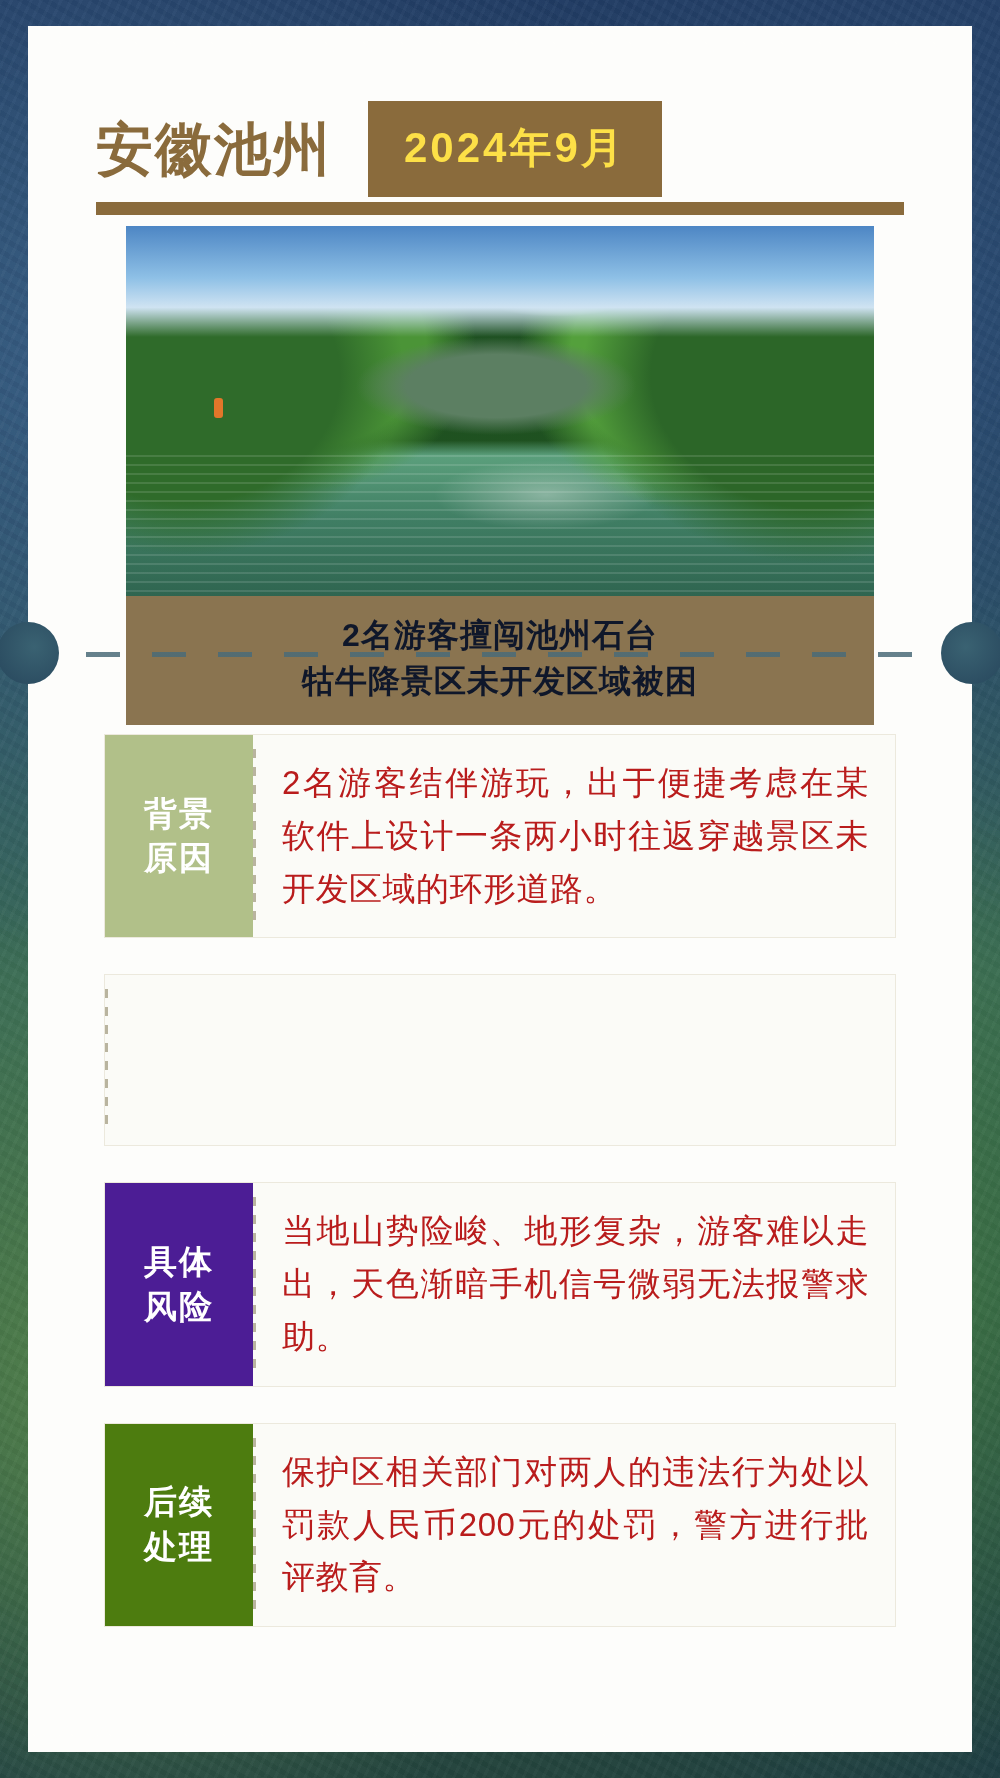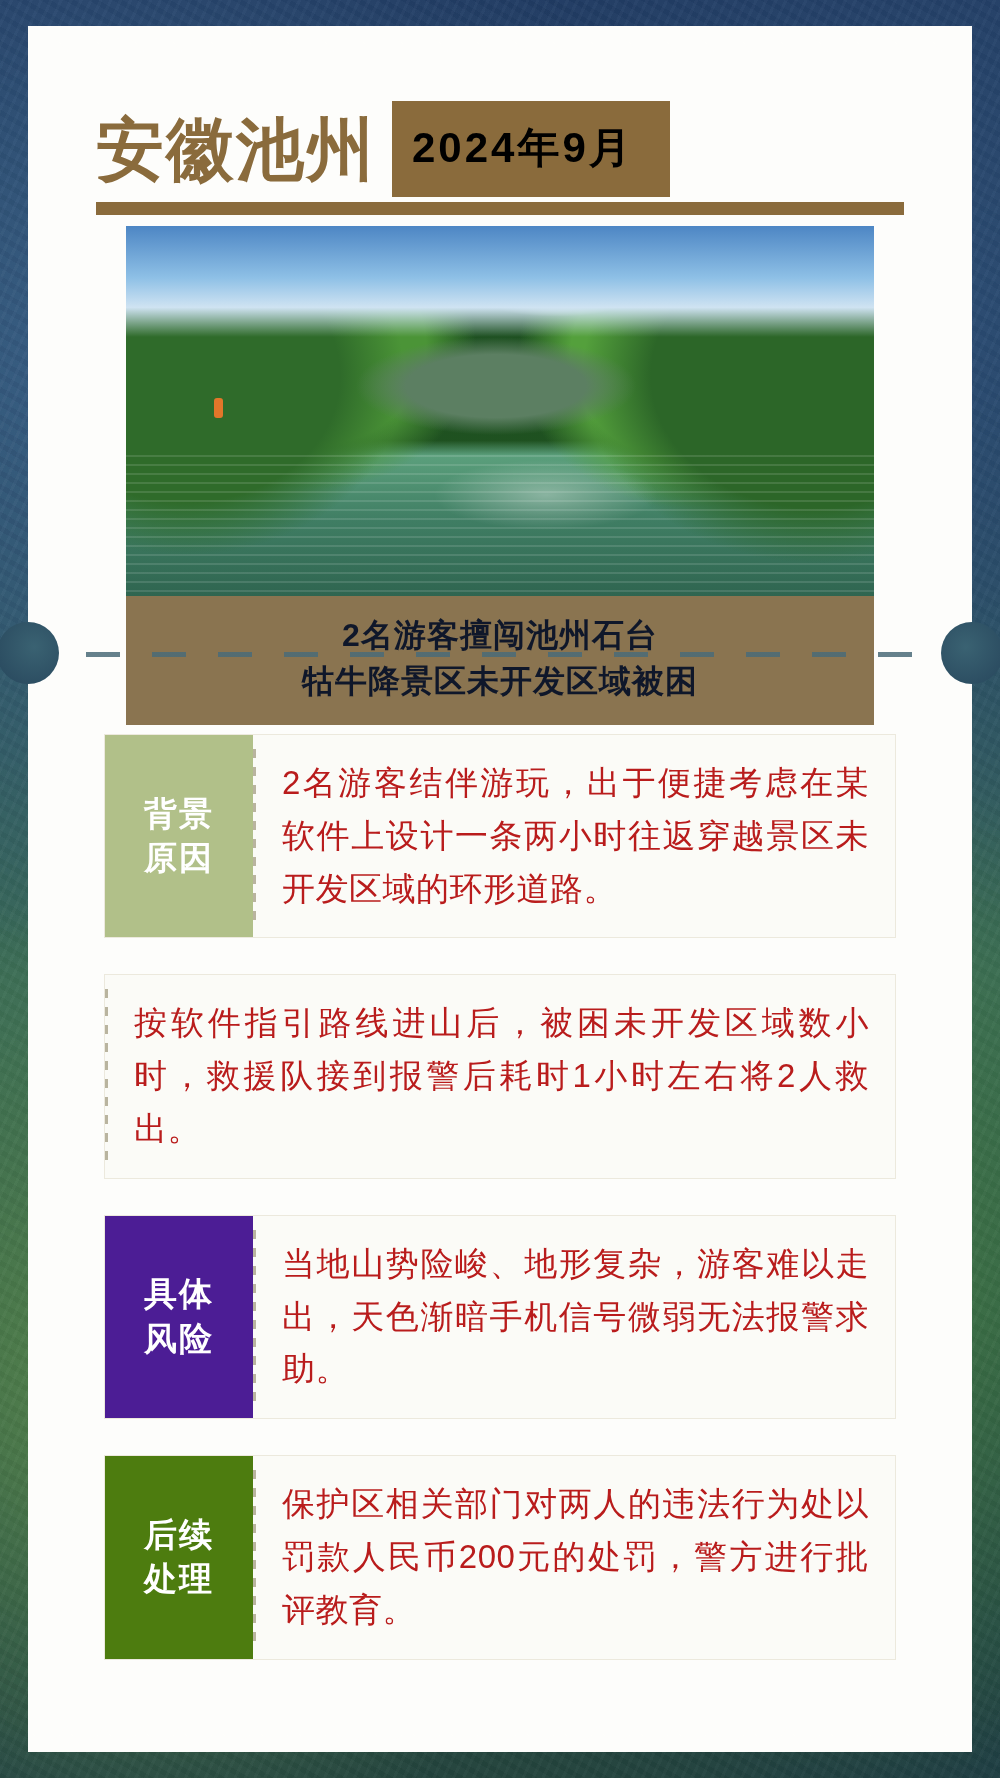--- a/index.html
+++ b/index.html
@@ -100,35 +100,35 @@
   .header {
     position: absolute;
     left: 68px;
     top: 58px;
     right: 68px;
     height: 130px;
     display: flex;
     align-items: center;
   }
   .title-main {
-    font-size: 68px;
+    font-size: 57px;
     font-weight: bold;
     color: #8a6b3c;
     letter-spacing: 2px;
     line-height: 1;
     white-space: nowrap;
-    margin-right: 16px;
+    margin-right: 36px;
   }
   .date-chip {
     background: #8a6b3c;
-    color: #000000;
+    color: #fde047;
     font-size: 42px;
     font-weight: bold;
     letter-spacing: 3px;
-    padding: 26px 36px 28px 20px;
+    padding: 26px 36px 28px 36px;
     line-height: 1;
     white-space: nowrap;
   }
   .rule {
     position: absolute;
     left: 68px;
     right: 68px;
     top: 176px;
     height: 13px;
     background: #8a6b3c;
@@ -288,21 +288,20 @@
       <div class="tag" style="background:#b1c089">
         <span class="tl">背景</span>
         <span class="tl">原因</span>
       </div>
       <div class="divider"></div>
       <div class="text">2名游客结伴游玩，出于便捷考虑在某软件上设计一条两小时往返穿越景区未开发区域的环形道路。</div>
     </div>
 
     <div class="row">
       <div class="divider"></div>
-      <div class="text">按软件指引路线进山后，被困未开发区域数小时，救援队接到报警后耗时1小时左右将2人救出。</div>
     </div>
 
     <div class="row">
       <div class="tag" style="background:#4c1d95">
         <span class="tl">具体</span>
         <span class="tl">风险</span>
       </div>
       <div class="divider"></div>
       <div class="text">当地山势险峻、地形复杂，游客难以走出，天色渐暗手机信号微弱无法报警求助。</div>
     </div>

